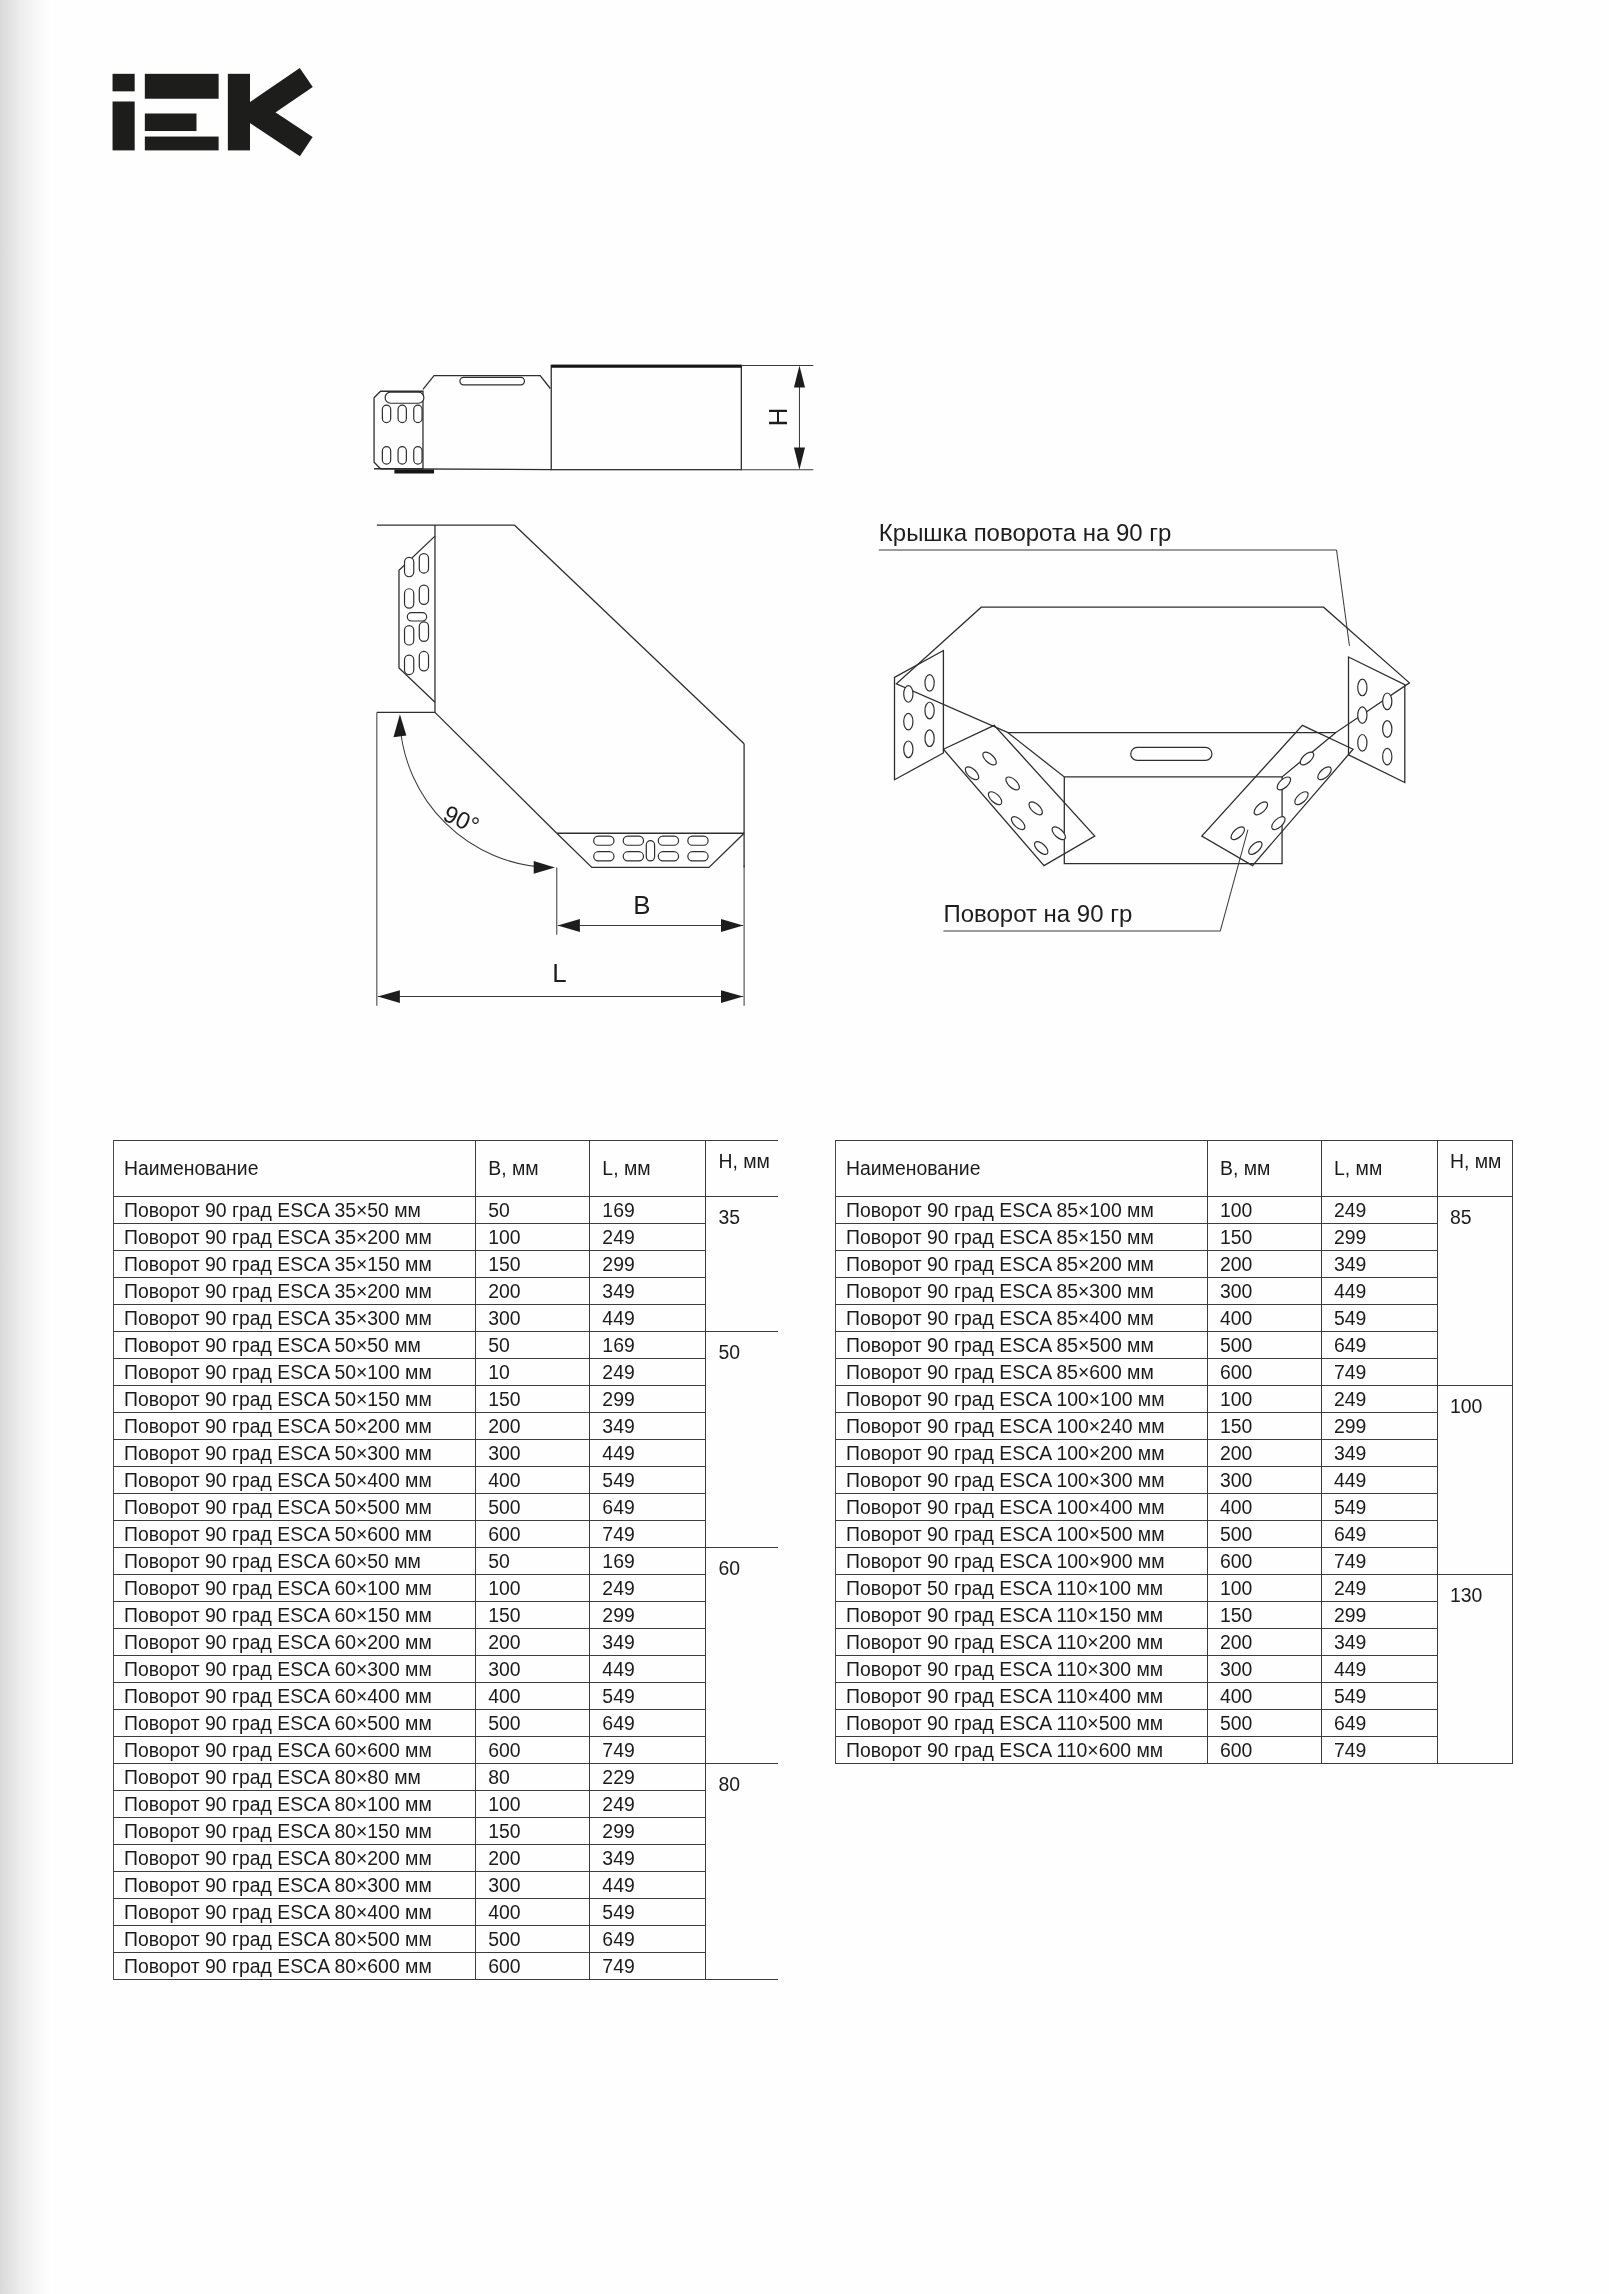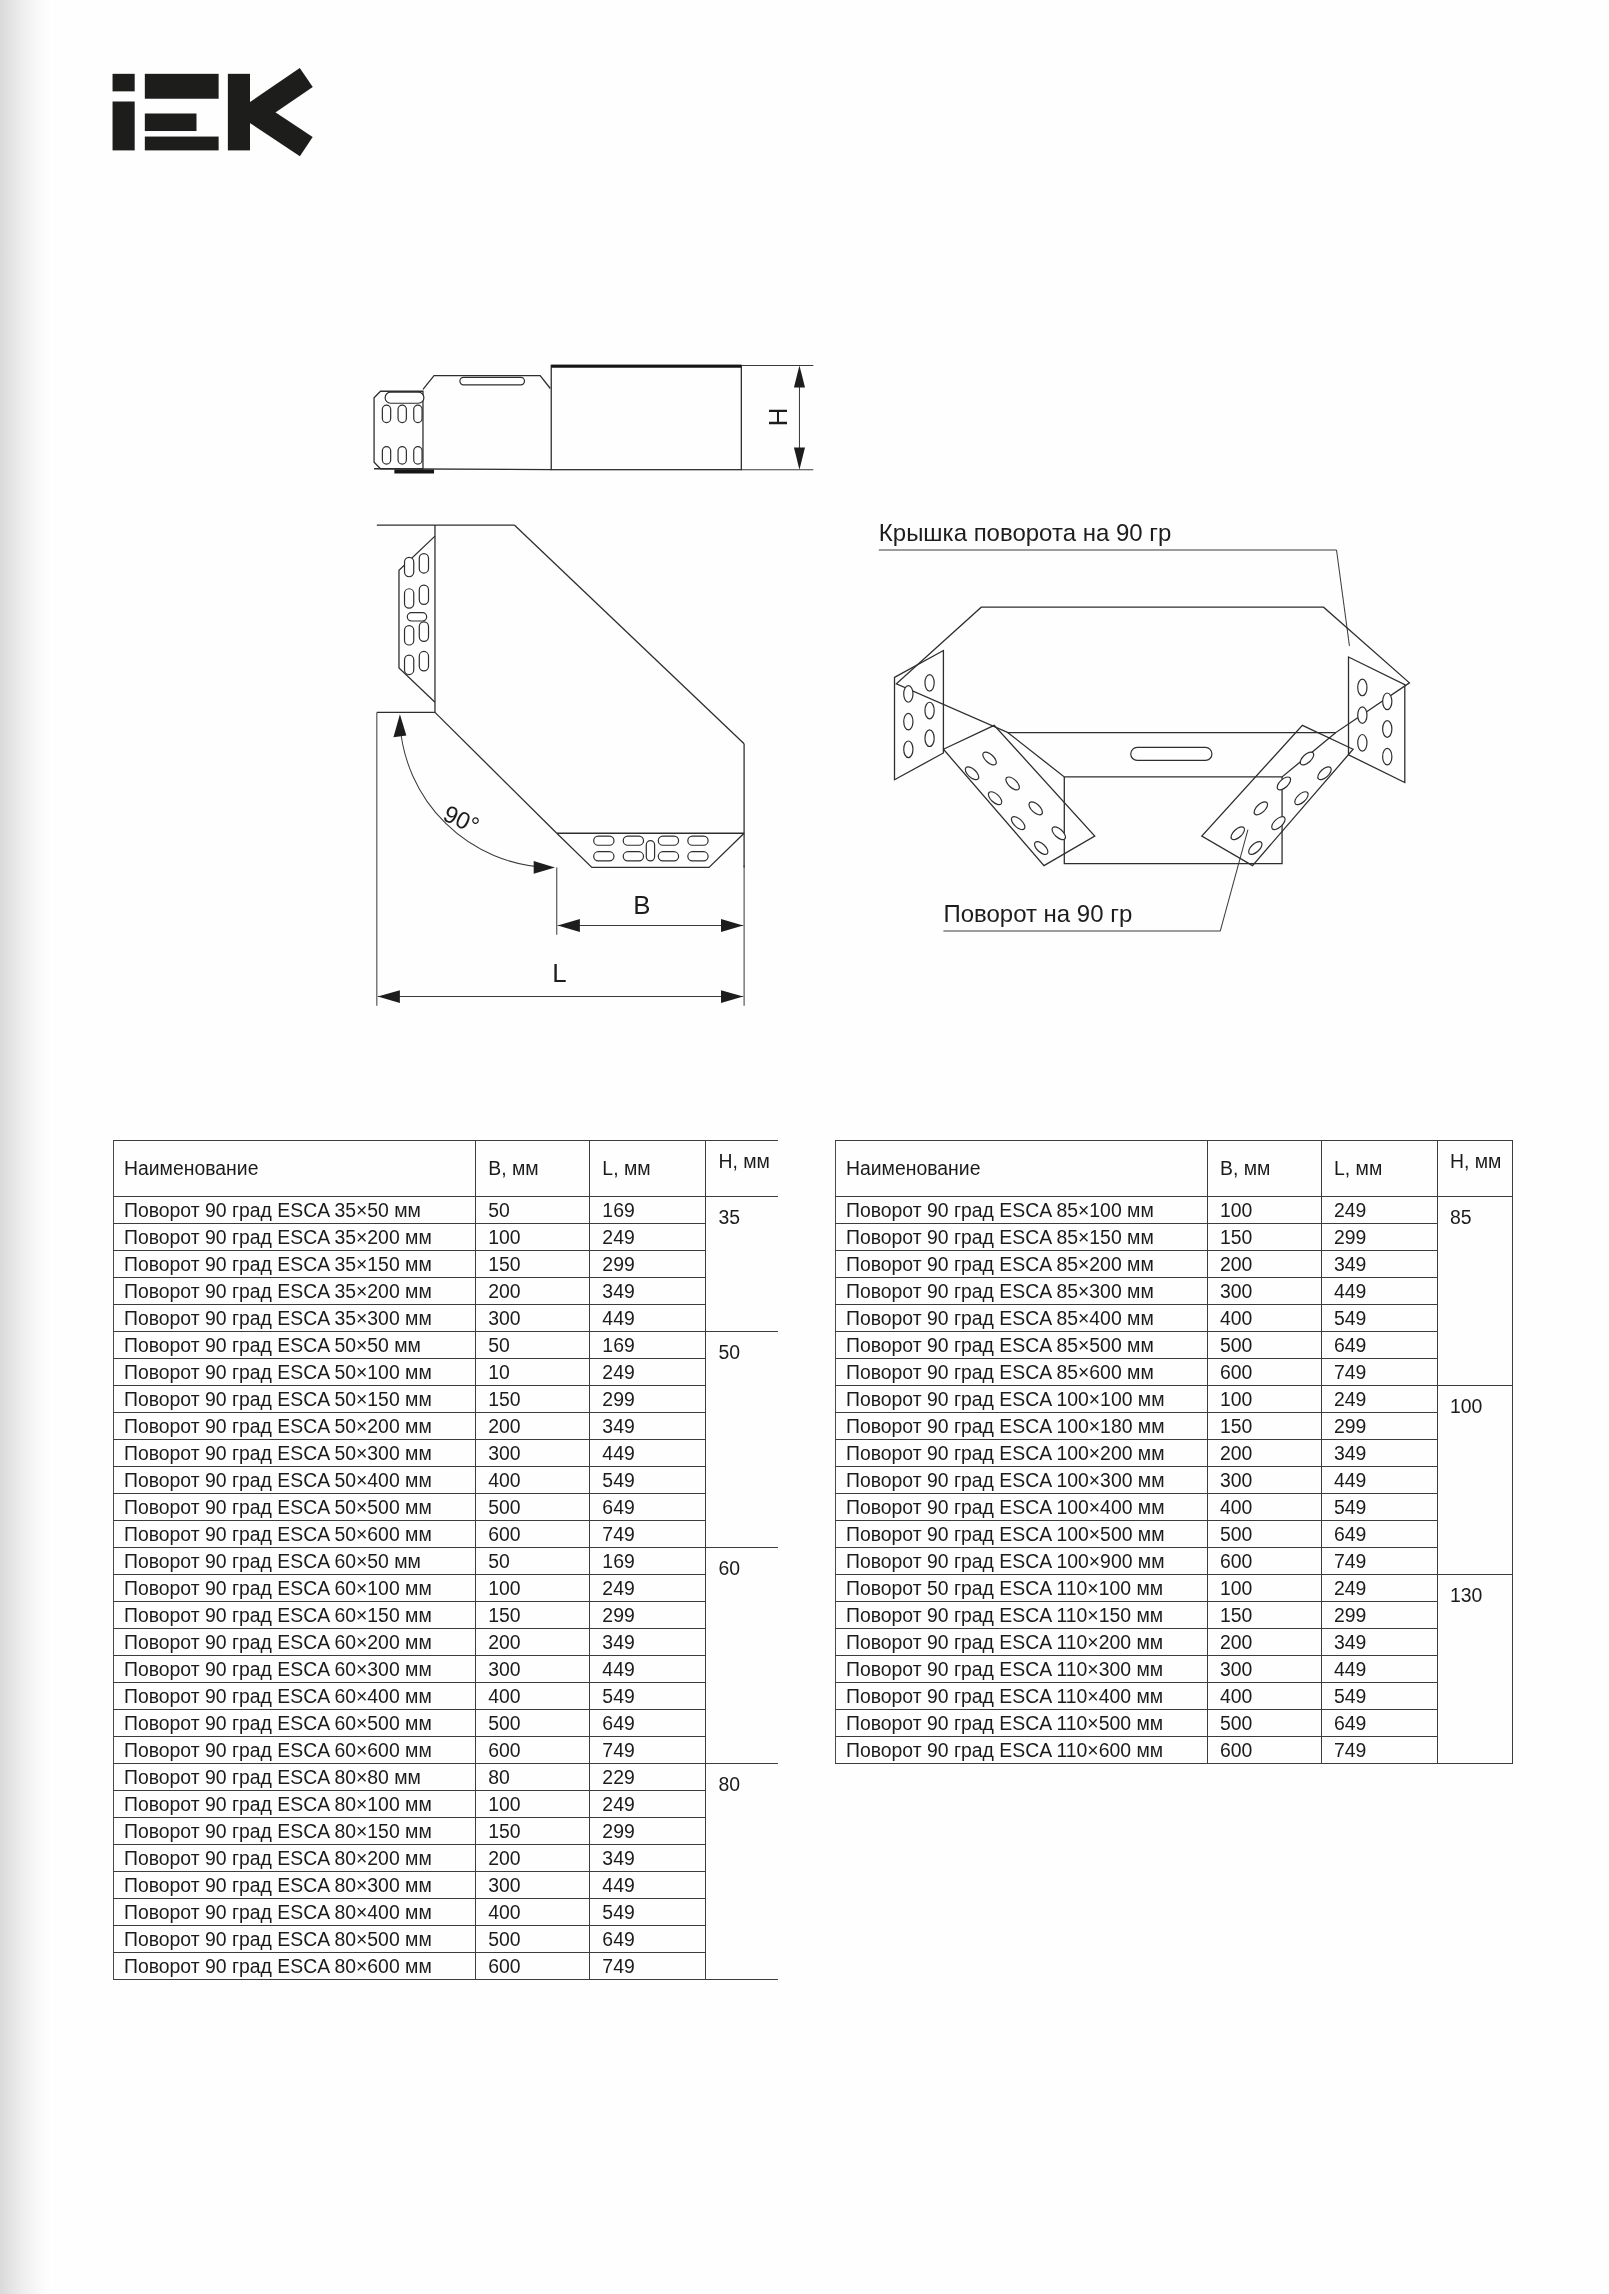--- a/index.html
+++ b/index.html
@@ -405,21 +405,21 @@
           <td class="b-col">600</td>
           <td class="l-col">749</td>
         </tr>
         <tr>
           <td>Поворот 90 град ESCA 100×100 мм</td>
           <td class="b-col">100</td>
           <td class="l-col">249</td>
           <td class="h-col" rowspan="7">100</td>
         </tr>
         <tr>
-          <td>Поворот 90 град ESCA 100×180 мм</td>
+          <td>Поворот 90 град ESCA 100×240 мм</td>
           <td class="b-col">150</td>
           <td class="l-col">299</td>
         </tr>
         <tr>
           <td>Поворот 90 град ESCA 100×200 мм</td>
           <td class="b-col">200</td>
           <td class="l-col">349</td>
         </tr>
         <tr>
           <td>Поворот 90 град ESCA 100×300 мм</td>

